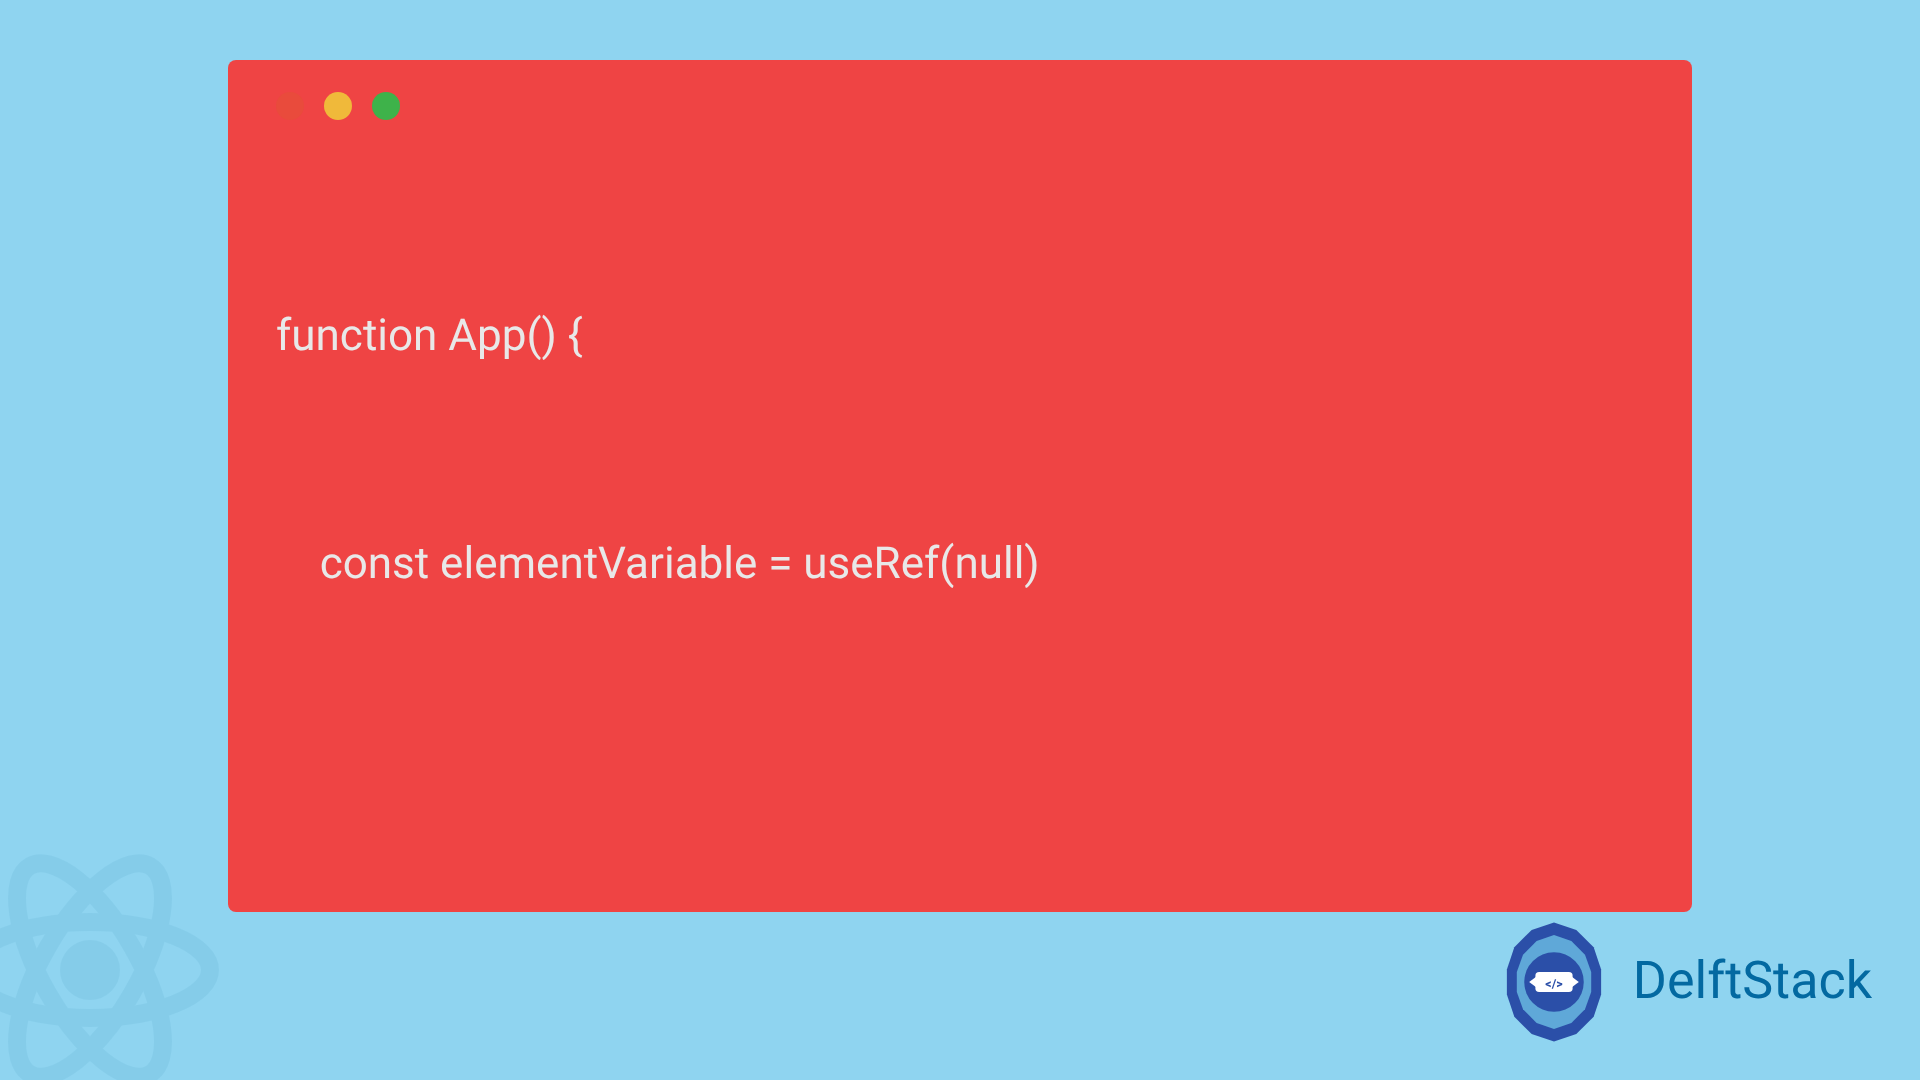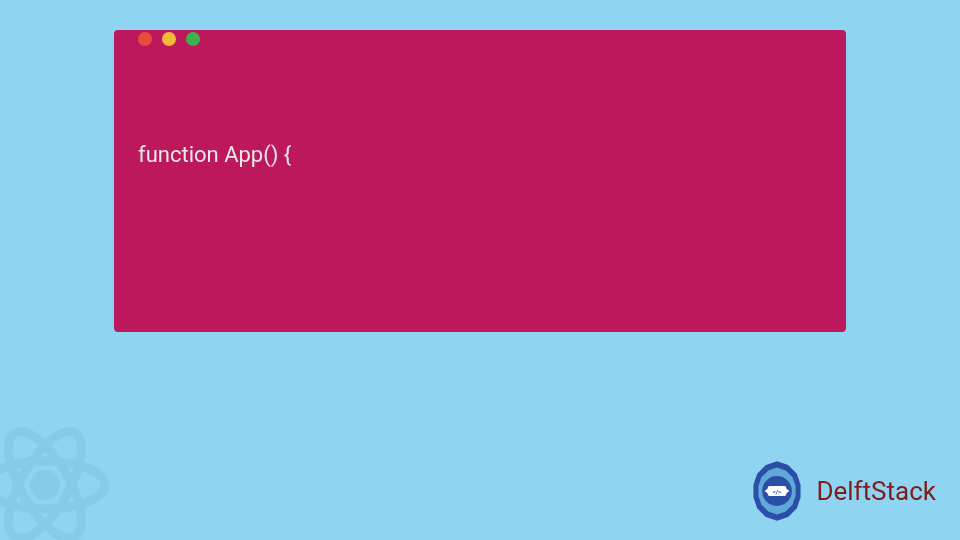--- a/index.html
+++ b/index.html
@@ -31,24 +31,24 @@
       stroke-width: 6;
     }
     .react-logo .nucleus {
       fill: #6bb8d8;
     }
     .code-window {
       position: absolute;
       left: 114px;
       top: 30px;
       width: 732px;
-      height: 302px;
-      background: #be185d;
+      height: 426px;
+      background: #ef4444;
       border-radius: 4px;
-      padding: 2px 24px 20px 24px;
+      padding: 16px 24px 20px 24px;
     }
     .titlebar {
       display: flex;
       gap: 10px;
       margin-bottom: 14px;
     }
     .dot {
       width: 14px;
       height: 14px;
       border-radius: 50%;
@@ -67,21 +67,21 @@
       position: absolute;
       right: 24px;
       bottom: 18px;
       display: flex;
       align-items: center;
       gap: 8px;
     }
     .brand-text {
       font-size: 26px;
       font-weight: 400;
-      color: #7f1d1d;
+      color: #0369a1;
       text-align: center;
     }
     .brand-logo {
       width: 62px;
       height: 62px;
     }
   </style>
 </head>
 <body>
 
@@ -95,20 +95,21 @@
 </div>
 
 <div class="code-window">
   <div class="titlebar">
     <span class="dot red"></span>
     <span class="dot yellow"></span>
     <span class="dot green"></span>
   </div>
   <div class="code">
     <div>function App() {</div>
+    <div>    const elementVariable = useRef(null)</div>
     
     
     
     
     
   </div>
 </div>
 
 <div class="brand">
   <svg class="brand-logo" viewBox="0 0 100 100">

